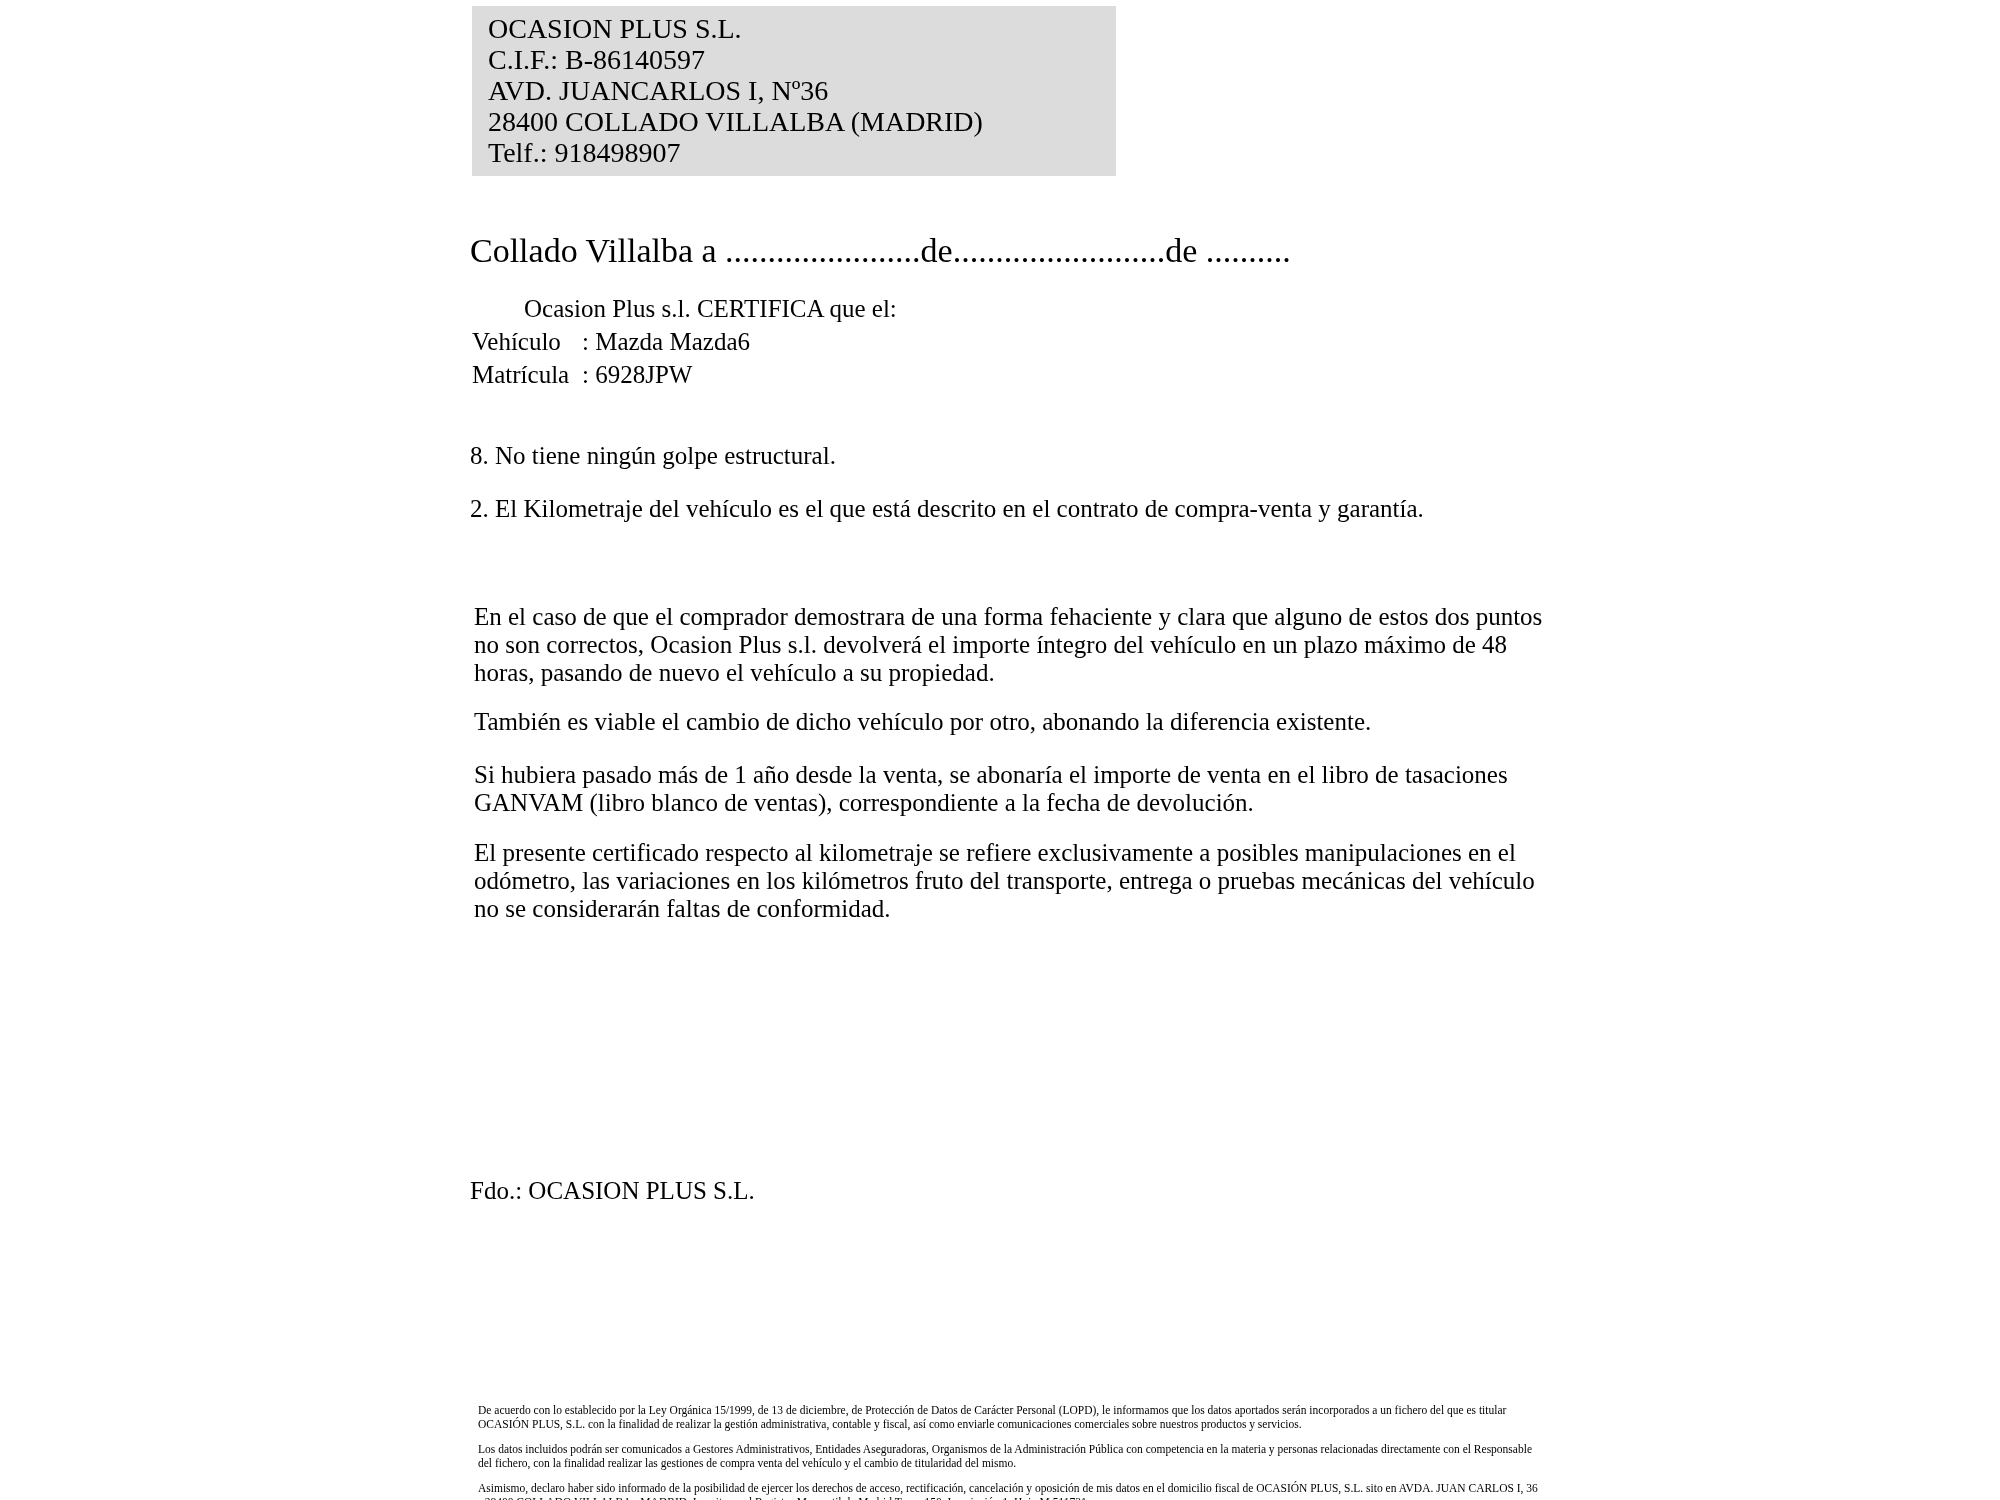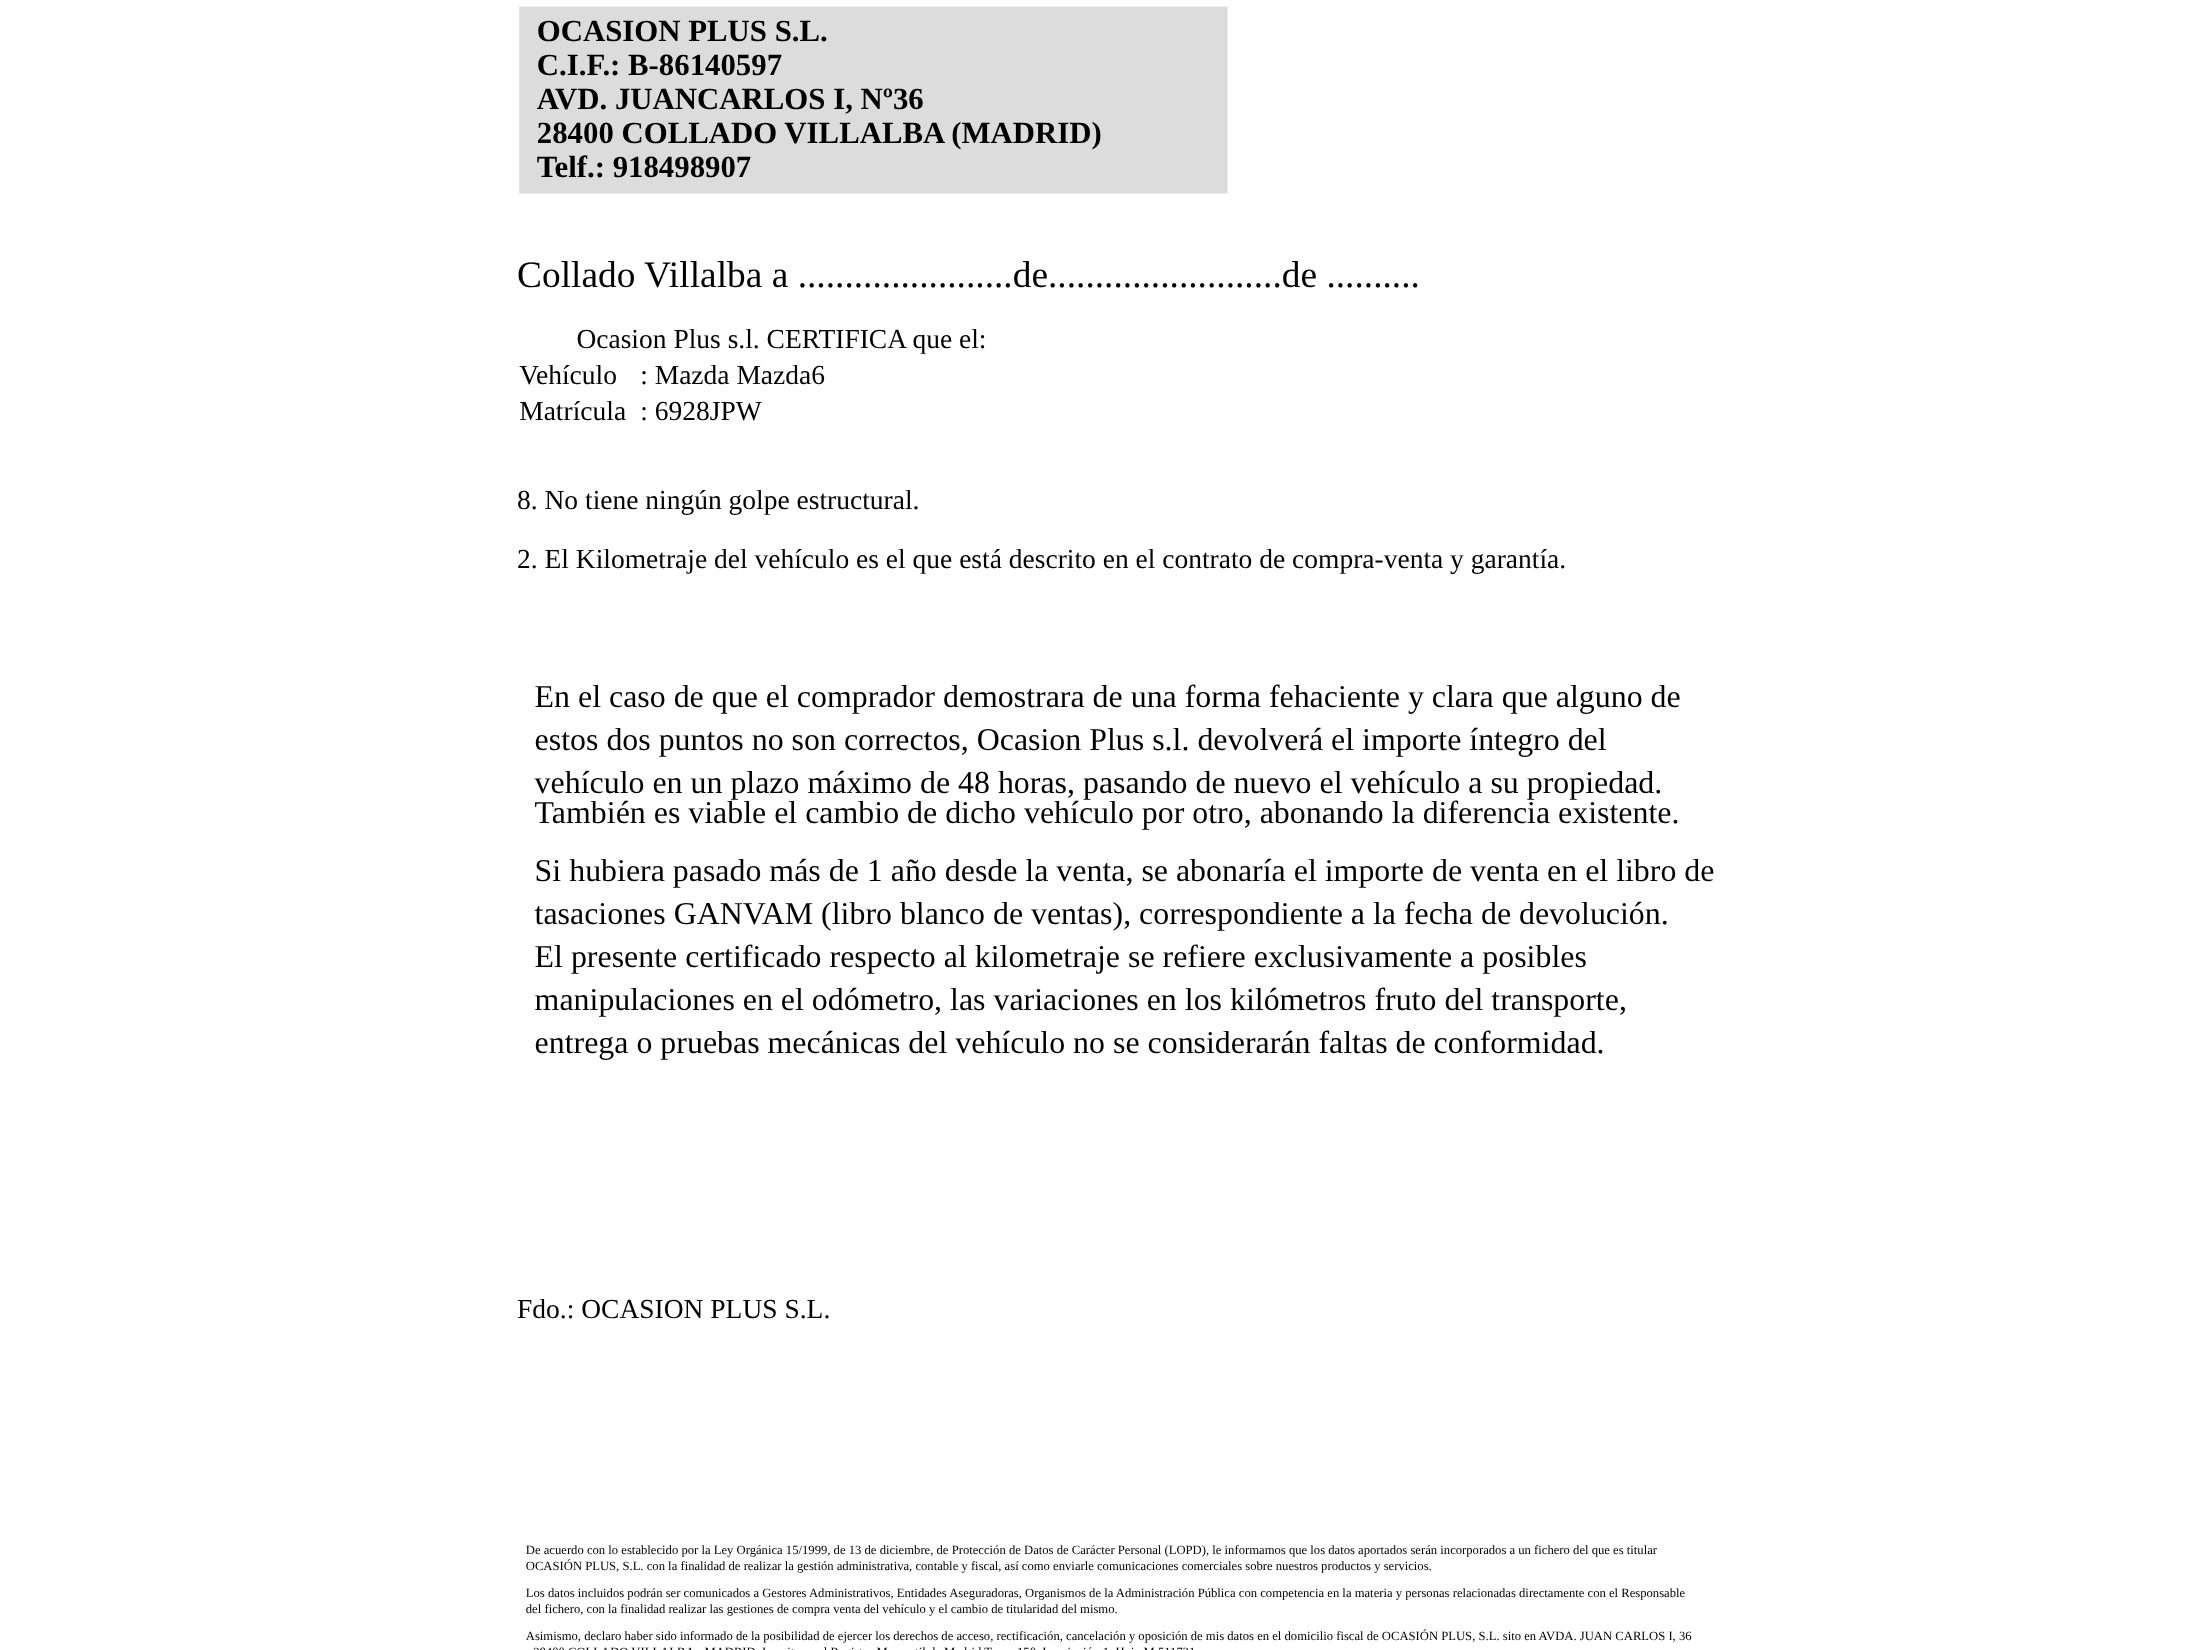--- a/index.html
+++ b/index.html
@@ -21,21 +21,21 @@
   .header-box {
     position: absolute;
     left: 472px;
     top: 6px;
     width: 628px;
     background: #dcdcdc;
     padding: 7px 0 8px 16px;
   }
   .header-box .hline {
     font-size: 28px;
-    font-weight: bold;
+    font-weight: normal;
     line-height: 31px;
     white-space: nowrap;
   }
 
   .date-line {
     top: 232px;
     width: 1070px;
     font-size: 34px;
     white-space: nowrap;
   }
@@ -48,24 +48,24 @@
   }
   .cert-row { left: 472px; font-size: 25px; }
   .cert-row .ulabel {
     display: inline-block;
     width: 110px;
   }
 
   .point { font-size: 25px; width: 1080px; }
 
   .para {
-    font-size: 29px;
-    line-height: 39px;
+    font-size: 25px;
+    line-height: 28px;
     width: 1075px;
-    margin: 16px;
+    margin: 4px;
   }
 
   .signature { top: 1177px; font-size: 25px; }
 
   .legal {
     position: absolute;
     left: 466px;
     top: 1392px;
     width: 1090px;
     font-size: 11.5px;

